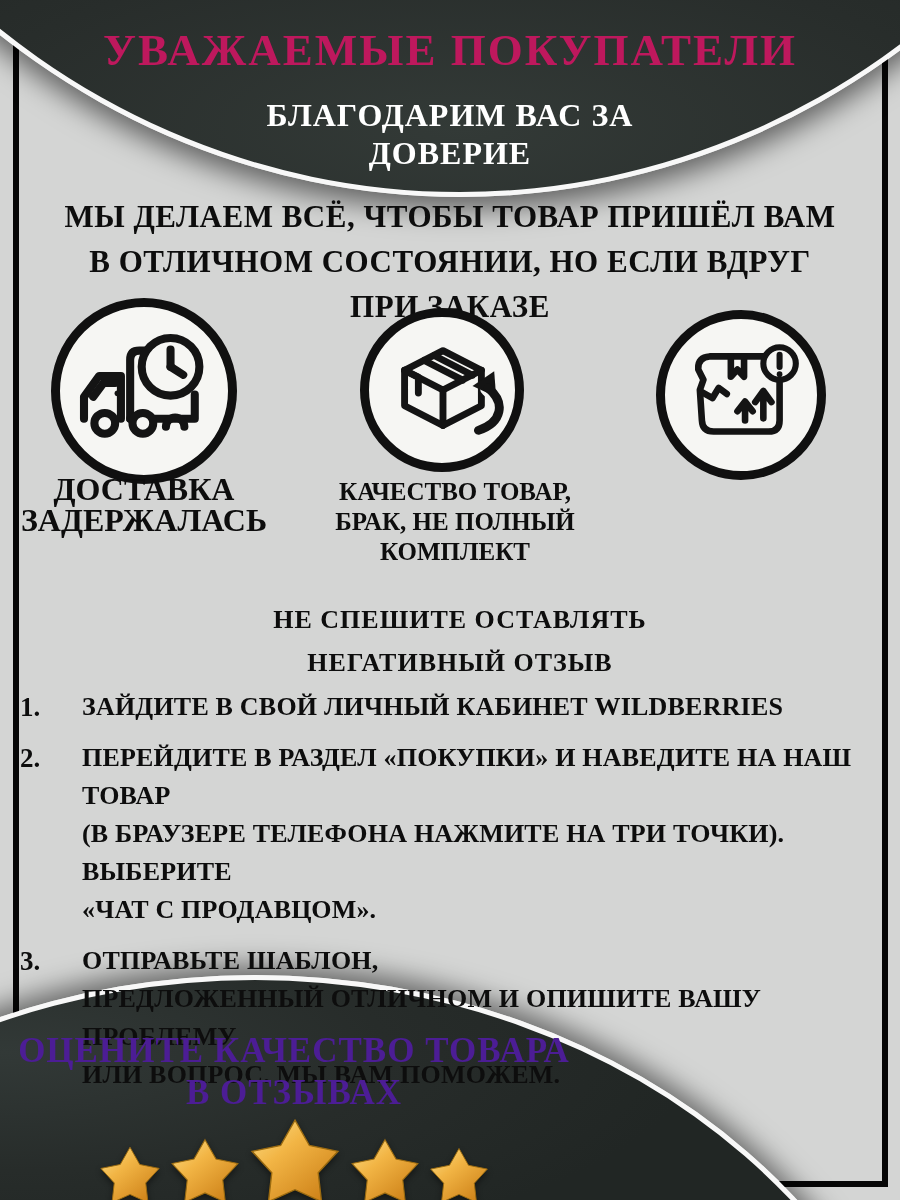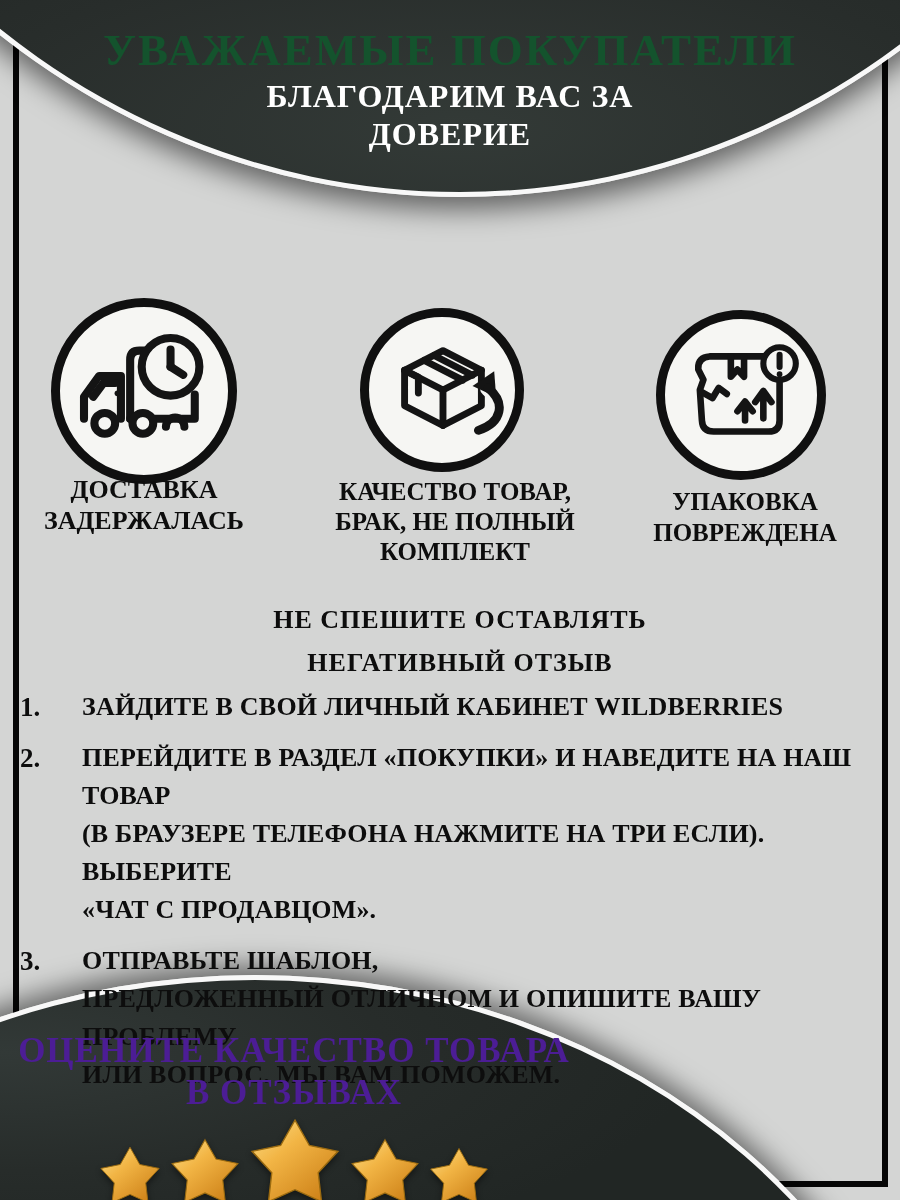--- a/index.html
+++ b/index.html
@@ -27,35 +27,35 @@
   
   .footer-ellipse{
     position:absolute;left:-442px;top:975px;width:1384px;height:1200px;
     border-radius:50%;
     background:radial-gradient(ellipse 50% 18% at 32% 6%,#323937 0%,#272c2a 55%,#212624 100%);
     border:5px solid #f8f8f8;
     box-shadow:0 -10px 26px rgba(0,0,0,.5);
     z-index:2;
   }
   .header-content{position:absolute;top:24px;left:0;width:100%;text-align:center;z-index:4;}
-  .header-title{font-size:45px;letter-spacing:2px;color:#14532d;}
-  .header-sub{margin-top:1px;font-size:32px;line-height:38px;letter-spacing:1px;color:#ffffff;}
+  .header-title{font-size:45px;letter-spacing:2px;color:#be185d;}
+  .header-sub{margin-top:20px;font-size:32px;line-height:38px;letter-spacing:1px;color:#ffffff;}
   .intro{
     position:absolute;top:194px;left:30px;right:30px;text-align:center;
     font-size:31px;line-height:45px;letter-spacing:.5px;z-index:4;
   }
   .icon-circle{
     position:absolute;border-radius:50%;background:#f6f6f3;border:9px solid #101010;
     display:flex;align-items:center;justify-content:center;z-index:4;
   }
   #c1{left:51px;top:298px;width:168px;height:168px;}
   #c2{left:360px;top:308px;width:146px;height:146px;}
   #c3{left:656px;top:310px;width:152px;height:152px;}
   .issue-label{position:absolute;text-align:center;z-index:4;}
-  #l1{left:14px;top:474px;width:260px;font-size:26px;line-height:31px;}
+  #l1{left:14px;top:474px;width:260px;font-size:32px;line-height:31px;}
   #l2{left:318px;top:477px;width:274px;font-size:25px;line-height:30px;}
   #l3{left:618px;top:486px;width:254px;font-size:25px;line-height:31px;}
   .warning{
     position:absolute;top:598px;left:10px;width:100%;text-align:center;
     font-size:26px;line-height:43px;letter-spacing:1px;z-index:4;
   }
   .steps{position:absolute;top:688px;left:20px;right:24px;z-index:4;}
   .step{display:flex;margin-bottom:13px;font-size:26px;line-height:38px;}
   .step-num{flex:none;width:36px;font-size:27px;}
   .step-text{letter-spacing:.2px;margin-left:26px;}
@@ -84,20 +84,23 @@
 
   <div class="header-ellipse"></div>
   <div class="footer-ellipse"></div>
 
   <div class="header-content">
     <div class="header-title">УВАЖАЕМЫЕ ПОКУПАТЕЛИ</div>
     <div class="header-sub pre">БЛАГОДАРИМ ВАС ЗА
 ДОВЕРИЕ</div>
   </div>
 
+  <div class="intro pre">МЫ ДЕЛАЕМ ВСЁ, ЧТОБЫ ТОВАР ПРИШЁЛ ВАМ
+В ОТЛИЧНОМ СОСТОЯНИИ, НО ЕСЛИ ВДРУГ
+ПРИ ЗАКАЗЕ</div>
 
   <div class="icon-circle" id="c1">
     <svg width="150" height="150" viewBox="0 0 130 130">
       <g fill="none" stroke="#141414" stroke-width="7" stroke-linecap="round" stroke-linejoin="round">
         <path d="M13 89 V70 L26 52 H45 V89"></path>
         <path d="M21 70 L30 58 H40"></path>
         <circle cx="42" cy="67" r="2.5" fill="#141414" stroke="none"></circle>
         <path d="M53 89 V38 Q53 30 61 30 H70"></path>
         <path d="M53 89 H109 V68"></path>
         <circle cx="31" cy="93" r="9" fill="#f6f6f3"></circle>
@@ -138,35 +141,33 @@
         <path d="M55 27 V47 L61.5 40 L68 47 V27"></path>
         <path d="M26 62 L37 68 L43 58 L51 64"></path>
         <path d="M69 90 V74 M61.5 81 L69 71.5 L76.5 81"></path>
         <path d="M87 88 V63 M79 72 L87 61 L95 72"></path>
         <circle cx="103" cy="34" r="16" fill="#f6f6f3" stroke-width="6"></circle>
         <path d="M103 25.5 V37.5" stroke-width="6"></path>
         <circle cx="103" cy="44.5" r="2.8" fill="#141414" stroke="none"></circle>
       </g>
     </svg>
   </div>
-  <div class="issue-label pre" id="l3">УПАКОВКА
-ПОВРЕЖДЕНА</div>
 
   <div class="warning pre">НЕ СПЕШИТЕ ОСТАВЛЯТЬ
 НЕГАТИВНЫЙ ОТЗЫВ</div>
 
   <div class="steps">
     <div class="step">
       <div class="step-num">1.</div>
       <div class="step-text pre">ЗАЙДИТЕ В СВОЙ ЛИЧНЫЙ КАБИНЕТ  WILDBERRIES</div>
     </div>
     <div class="step">
       <div class="step-num">2.</div>
       <div class="step-text pre">ПЕРЕЙДИТЕ В РАЗДЕЛ «ПОКУПКИ» И НАВЕДИТЕ НА НАШ ТОВАР
-(В БРАУЗЕРЕ ТЕЛЕФОНА НАЖМИТЕ НА ТРИ ЕСЛИ). ВЫБЕРИТЕ
+(В БРАУЗЕРЕ ТЕЛЕФОНА НАЖМИТЕ НА ТРИ ТОЧКИ). ВЫБЕРИТЕ
 «ЧАТ С ПРОДАВЦОМ».</div>
     </div>
     <div class="step">
       <div class="step-num">3.</div>
       <div class="step-text pre">ОТПРАВЬТЕ ШАБЛОН,
 ПРЕДЛОЖЕННЫЙ ОТЛИЧНОМ И ОПИШИТЕ ВАШУ ПРОБЛЕМУ
 ИЛИ ВОПРОС. МЫ ВАМ ПОМОЖЕМ.</div>
     </div>
   </div>
 

